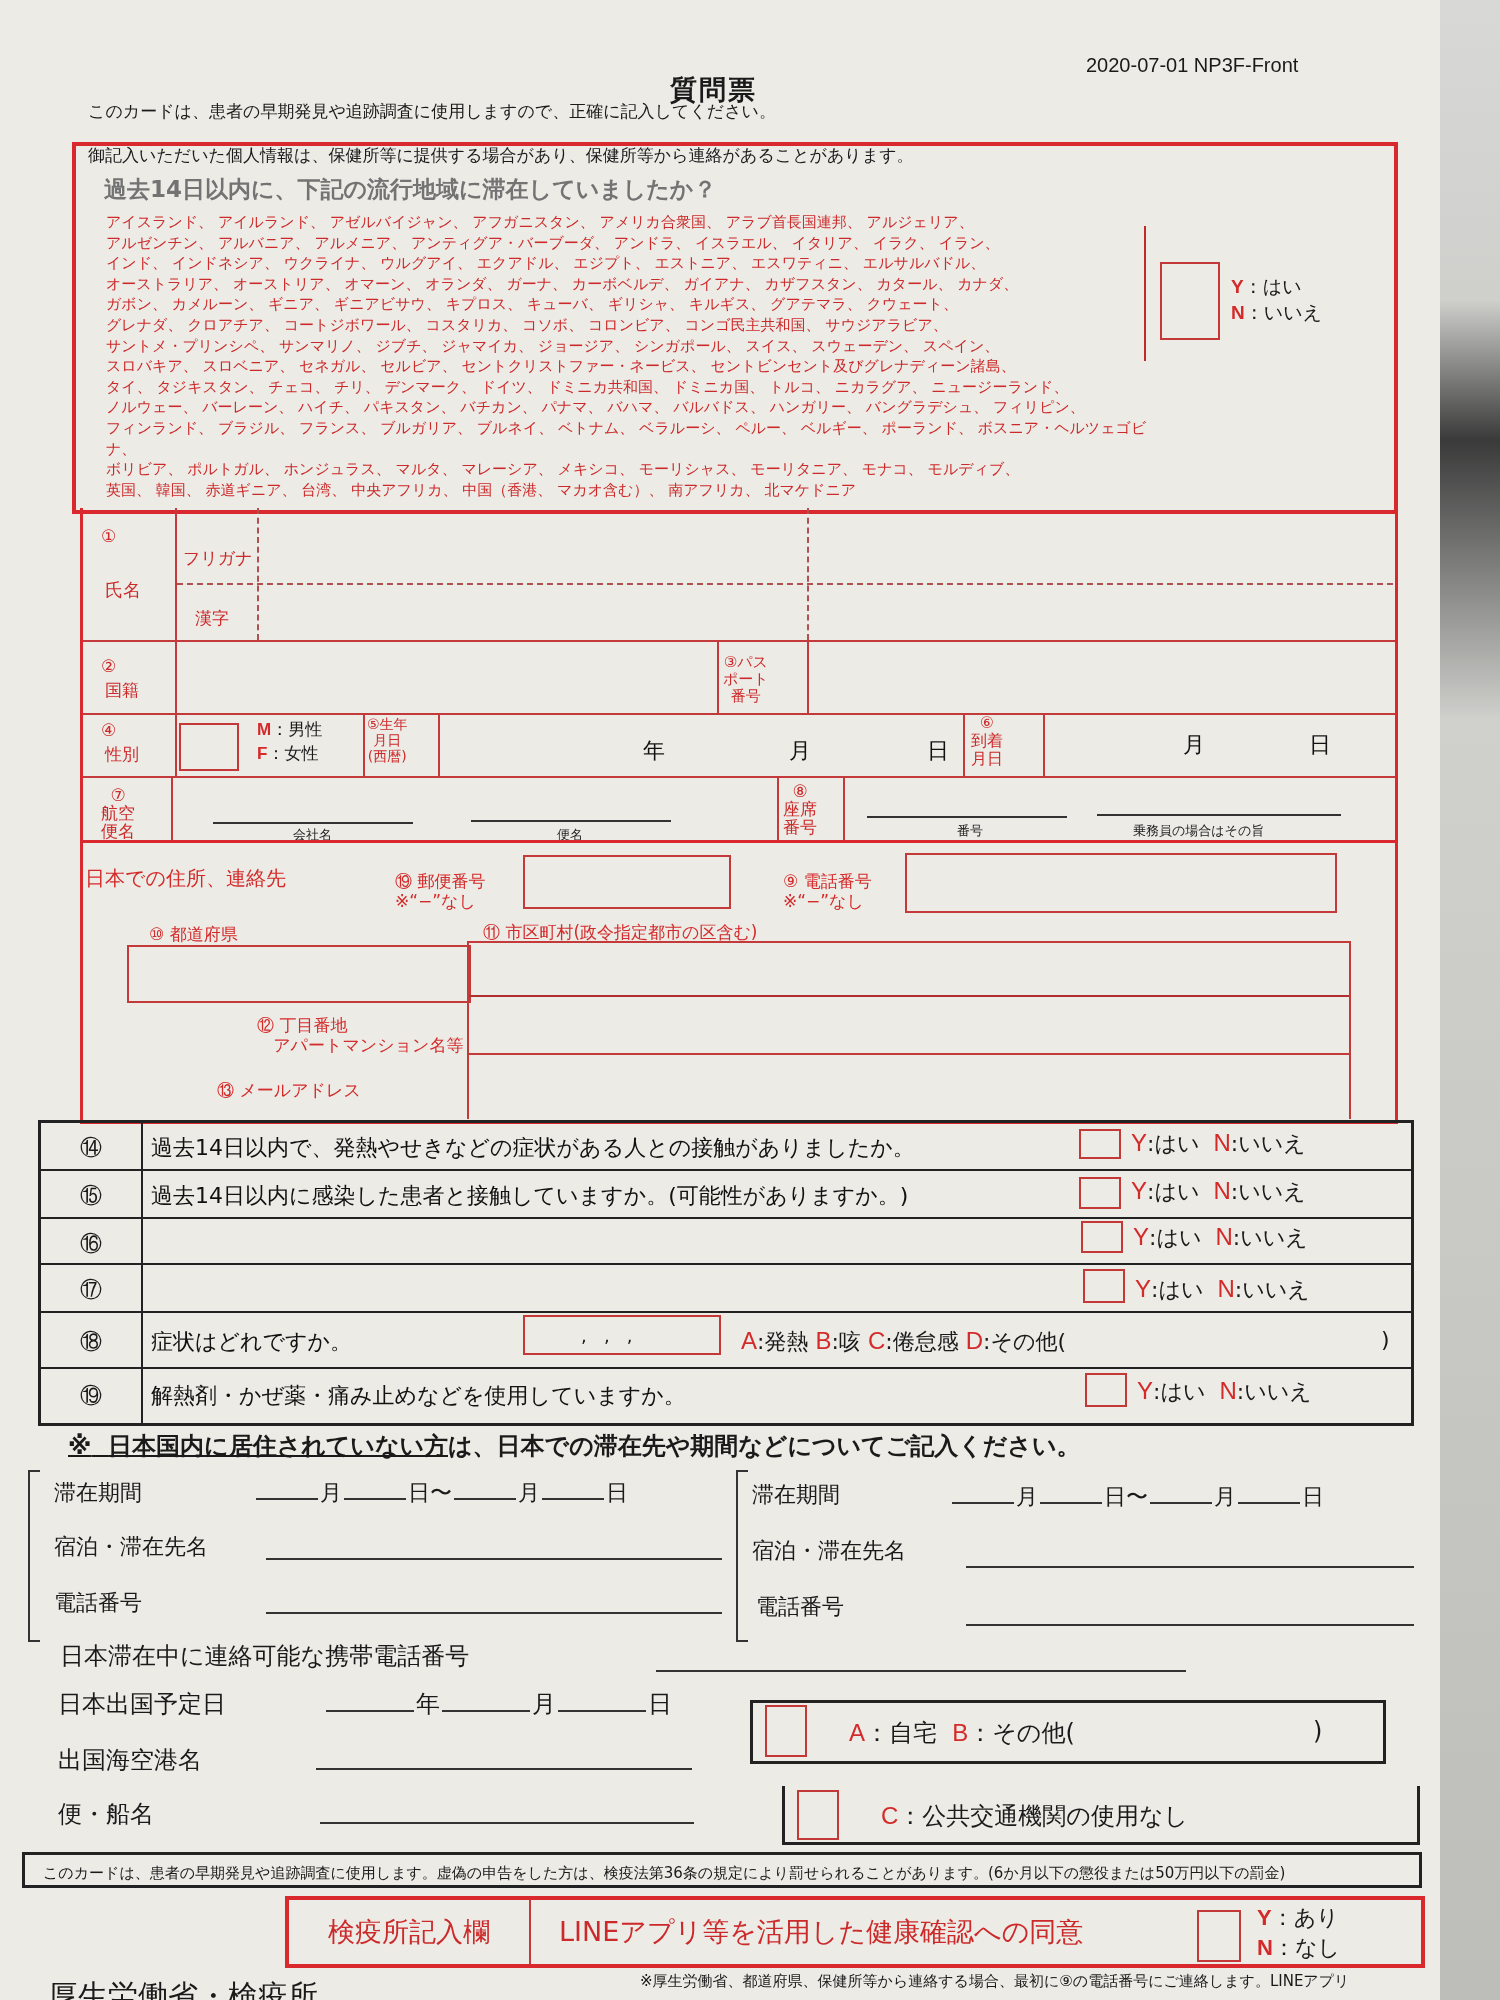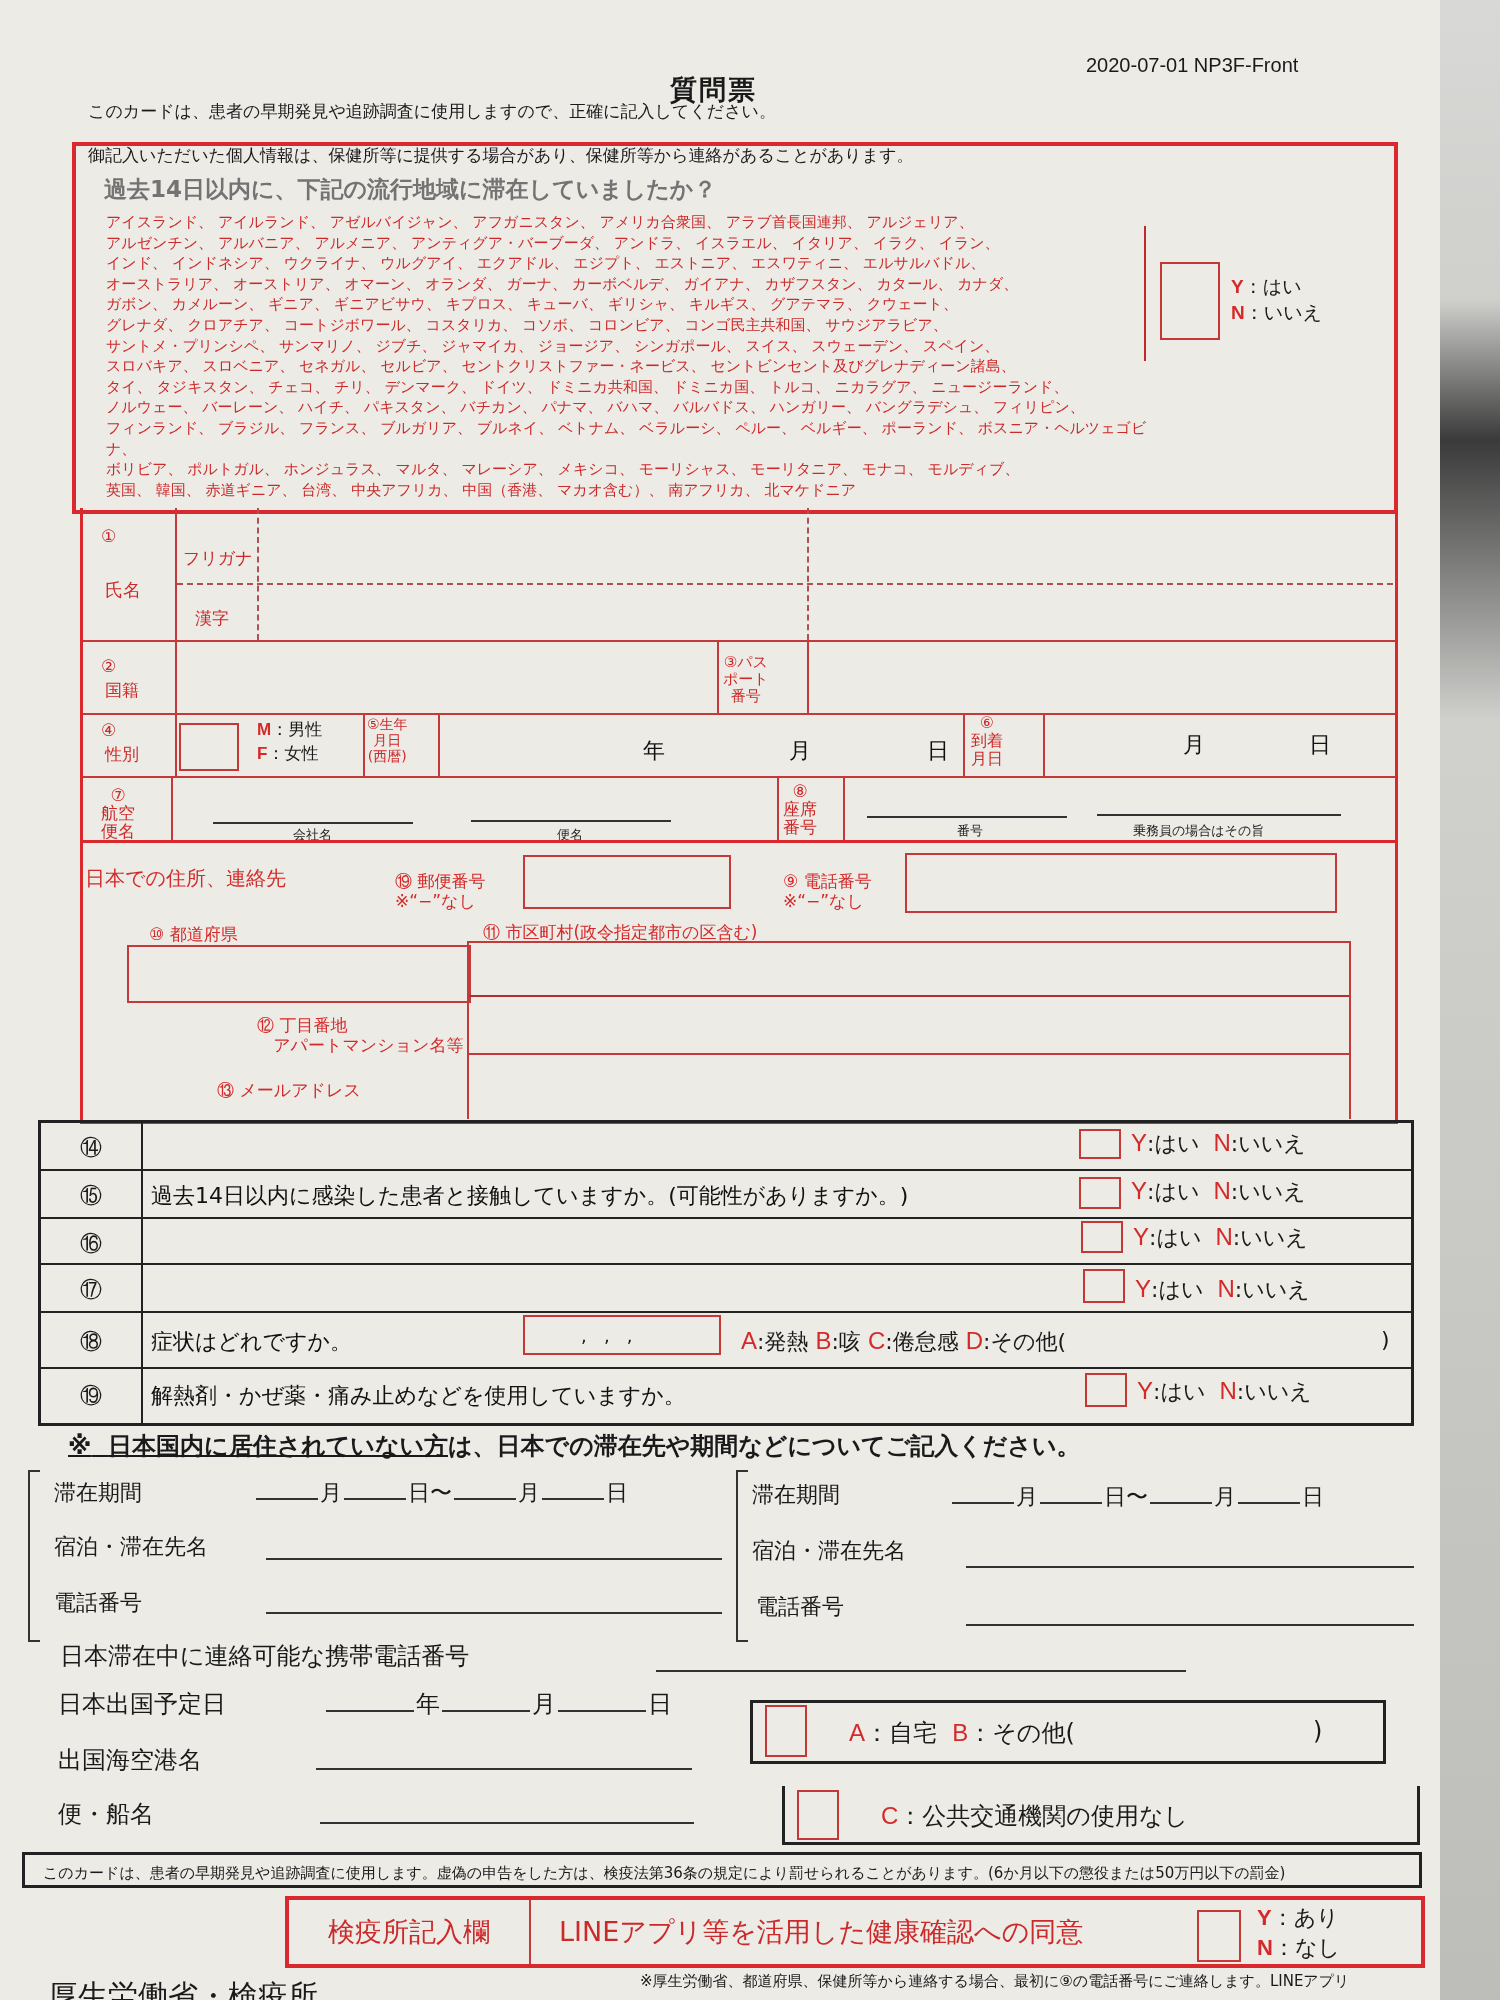--- a/index.html
+++ b/index.html
@@ -180,20 +180,21 @@
     <div class="abs red" style="left:134px; top:172px; font-size:17px; line-height:20px;margin-left:40px;"><span>⑫ 丁目番地</span><br>&nbsp;&nbsp;&nbsp;<span>アパートマンション名等</span></div>
     <div class="abs" style="left:388px; top:156px; width:876px; height:52px;"></div>
     <div class="abs red" style="left:134px; top:236px; font-size:17px;">⑬ メールアドレス</div>
     <div class="abs" style="left:388px; top:214px; width:876px; height:56px;"></div>
   </div>
 
   <div class="abs secD">
     <div class="qsep"></div>
     <div class="qrow" style="top:0; height:46px;">
       <div class="qnum" style="top:10px;">⑭</div>
+      <div class="qtext" style="top:10px;">過去14日以内で、発熱やせきなどの症状がある人との接触がありましたか。</div>
       <div class="cbox" style="left:1038px; top:6px; width:38px; height:26px;"></div>
       <div class="qyn" style="left:1090px; top:6px;"><b>Y</b><span>:はい</span>&nbsp;&nbsp;<b>N</b><span>:いいえ</span></div>
     </div>
     <div class="qrow" style="top:46px; height:48px;">
       <div class="qnum" style="top:12px;">⑮</div>
       <div class="qtext" style="top:12px;">過去14日以内に感染した患者と接触していますか。(可能性がありますか。)</div>
       <div class="cbox" style="left:1038px; top:8px; width:38px; height:28px;"></div>
       <div class="qyn" style="left:1090px; top:8px;"><b>Y</b><span>:はい</span>&nbsp;&nbsp;<b>N</b><span>:いいえ</span></div>
     </div>
     <div class="qrow" style="top:94px; height:46px;">

